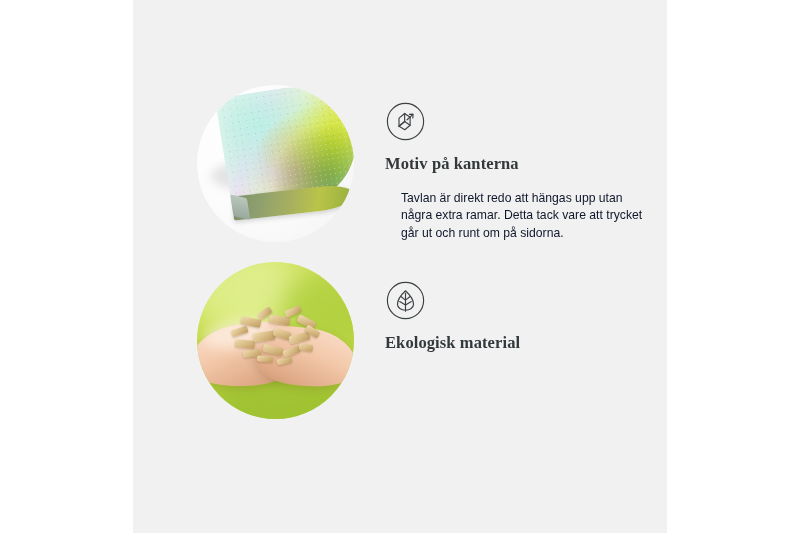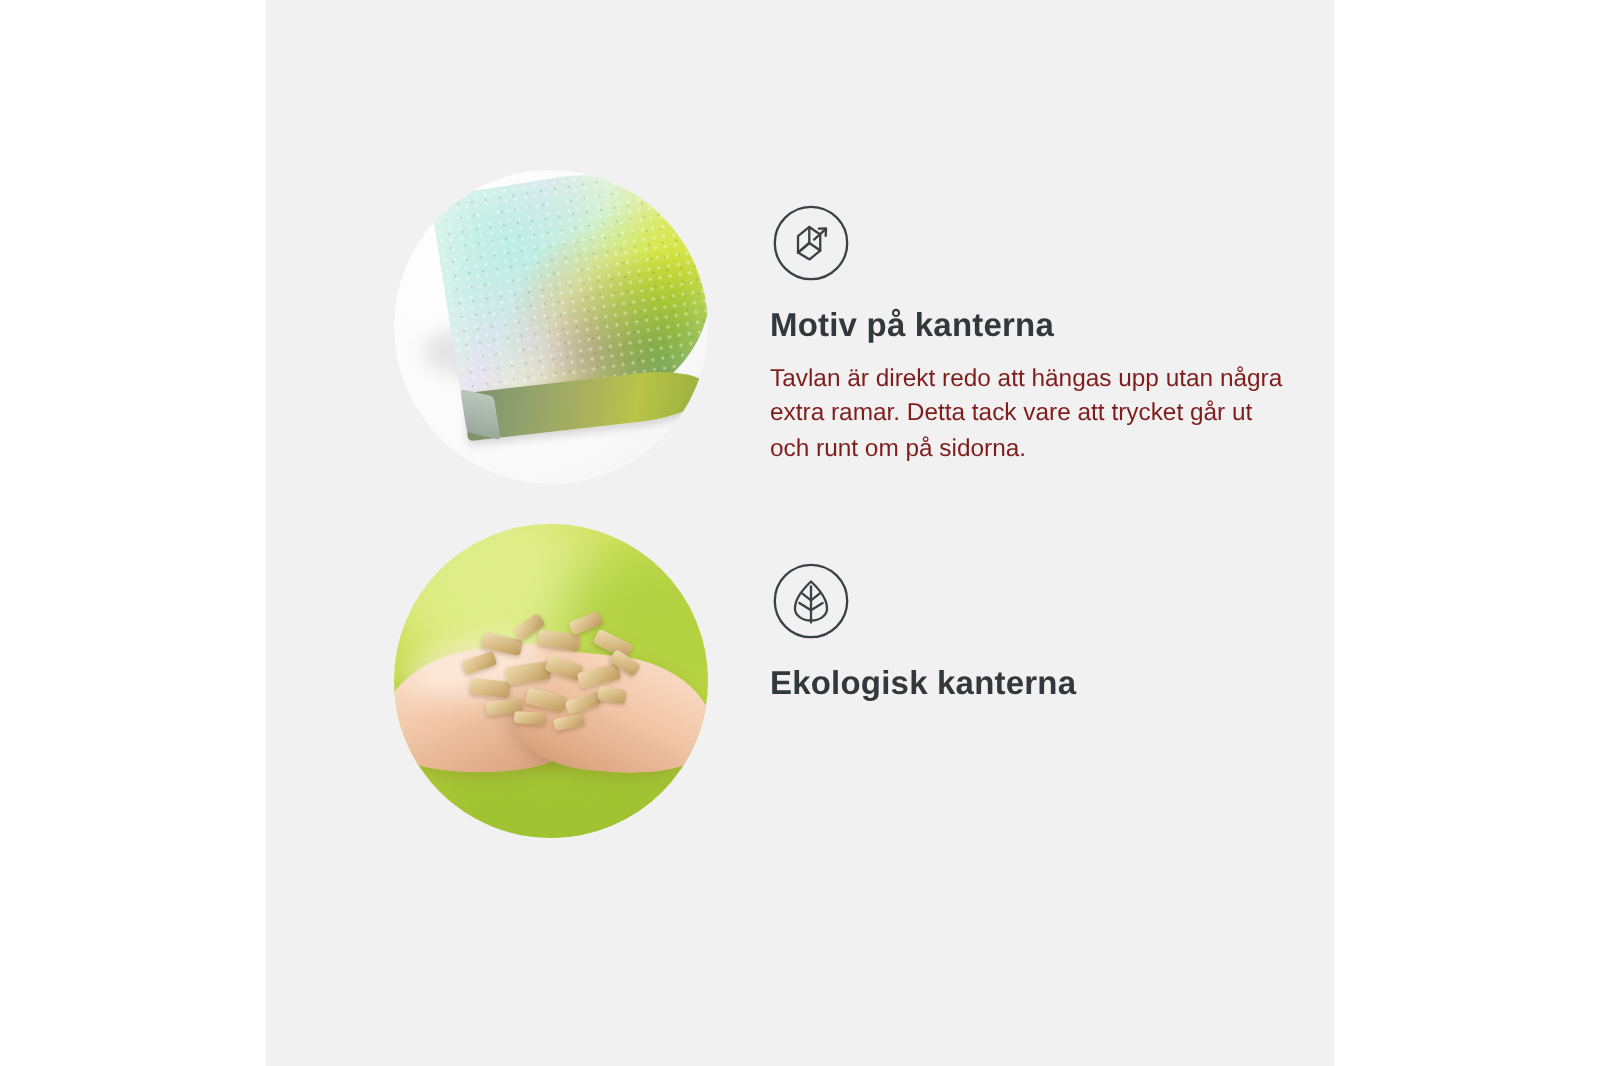--- a/index.html
+++ b/index.html
@@ -226,26 +226,27 @@
     display: block;
     margin-bottom: 12px;
   }
   .feat-title {
     font-size: 16.5px;
     font-weight: bold;
     color: #33383b;
     letter-spacing: 0.1px;
     margin: 0 0 7px 0;
     line-height: 1.2;
+    font-family: Liberation Serif, serif;
   }
   .feat-body {
     font-size: 12.2px;
-    color: #7f1d1d;
+    color: #0f172a;
     line-height: 1.45;
-    margin: 0;
+    margin: 16px;
     max-width: 262px;
   }
 </style>
 </head>
 <body>
 
 <div class="stage">
 
   <div class="panel"></div>
 
@@ -319,17 +320,17 @@
         <svg viewBox="0 0 48 48" width="41" height="41" fill="none" stroke="#3c4144" stroke-width="1.35" stroke-linecap="round" stroke-linejoin="round">
           <circle cx="24" cy="24" r="21.2"></circle>
           <path d="M24 12.6 C30.4 18.6 33.4 24.4 33.4 28.4 C33.4 32.4 29.2 35.4 24 35.4 C18.8 35.4 14.6 32.4 14.6 28.4 C14.6 24.4 17.6 18.6 24 12.6 Z"></path>
           <path d="M24 15.4 L24 36.6"></path>
           <path d="M24 23.6 L18.6 19.4"></path>
           <path d="M24 23.6 L29.4 19.4"></path>
           <path d="M24 29.4 L17.2 25.2"></path>
           <path d="M24 29.4 L30.8 25.2"></path>
         </svg>
       </span>
-      <h2 class="feat-title">Ekologisk kanterna</h2>
+      <h2 class="feat-title">Ekologisk material</h2>
     </div>
   </div>
 
 </div>
 
 </body></html>

